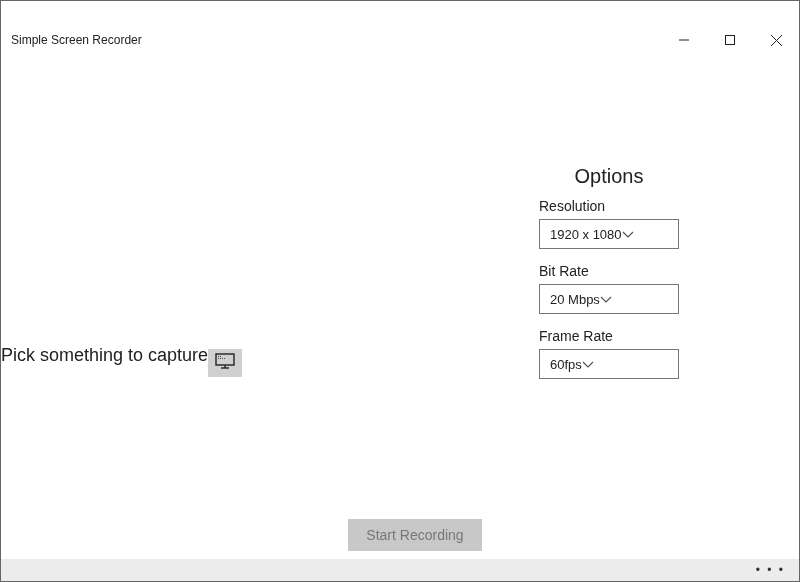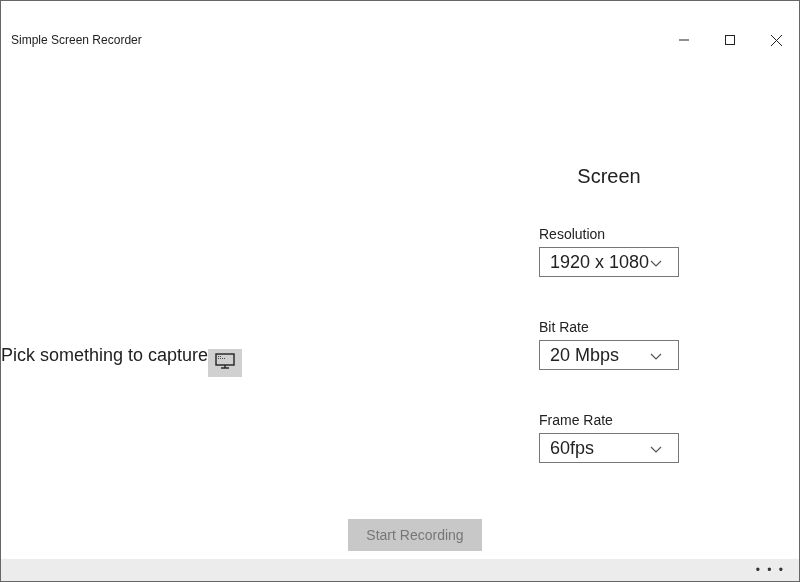--- a/index.html
+++ b/index.html
@@ -68,31 +68,29 @@
     font-size: 20px;
     color: #222;
     align-self: center;
     margin-bottom: 10px;
     margin-left: -30px;
   }
   .opt-label {
     font-size: 14px;
     color: #222;
     margin-bottom: 5px;
-    margin-top: 28px;
   }
   .opt-select {
     width: 140px;
     height: 30px;
     border: 1px solid #777;
     display: flex;
     align-items: center;
-    justify-content: space-between;
     padding: 0 16px 0 10px;
-    font-size: 18px;
+    font-size: 13px;
     color: #222;
     margin-bottom: 14px;
     cursor: default;
   }
   .opt-select .chev svg { stroke: #555; stroke-width: 1.2; fill: none; }
   .footer-btn-wrap {
     position: absolute;
     bottom: 30px;
     left: 15px;
     width: 100%;
@@ -158,21 +156,21 @@
           <line x1="3" y1="3.5" x2="6" y2="3.5" stroke="#222" stroke-width="0.8" stroke-dasharray="1 1"></line>
           <line x1="3" y1="5.5" x2="10" y2="5.5" stroke="#222" stroke-width="0.8" stroke-dasharray="1 1"></line>
           <line x1="6" y1="15" x2="14" y2="15" stroke="#222" stroke-width="1.4"></line>
           <line x1="10" y1="12" x2="10" y2="15" stroke="#222" stroke-width="1.4"></line>
         </svg>
       </span>
     </div>
   </div>
 
   <div class="right-pane">
-    <div class="options-title">Screen</div>
+    <div class="options-title">Options</div>
 
     <div class="opt-label">Resolution</div>
     <div class="opt-select">
       <span>1920 x 1080</span>
       <span class="chev">
         <svg width="12" height="8">
             <polyline points="1,1 6,6 11,1"></polyline>
           </svg>
       </span>
     </div>

